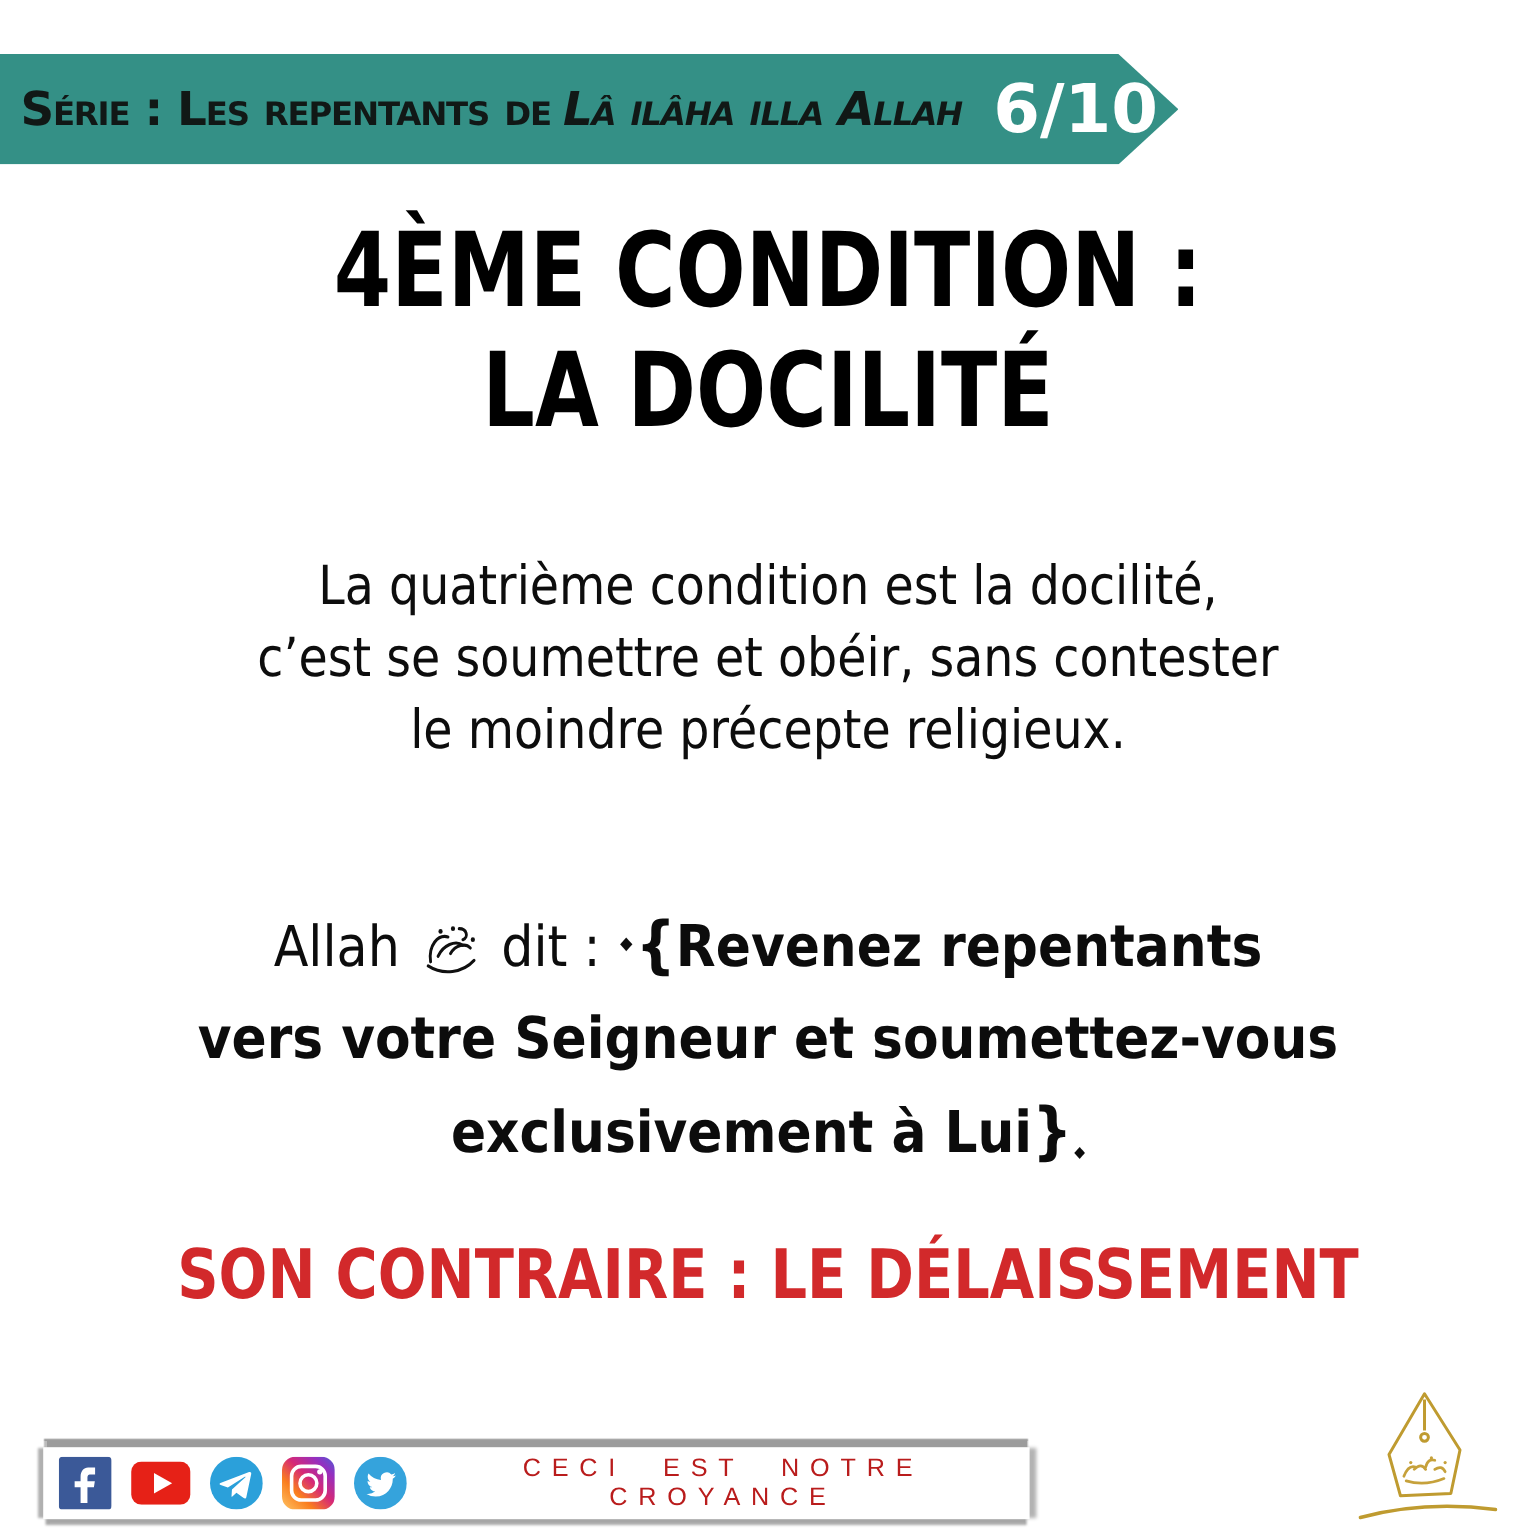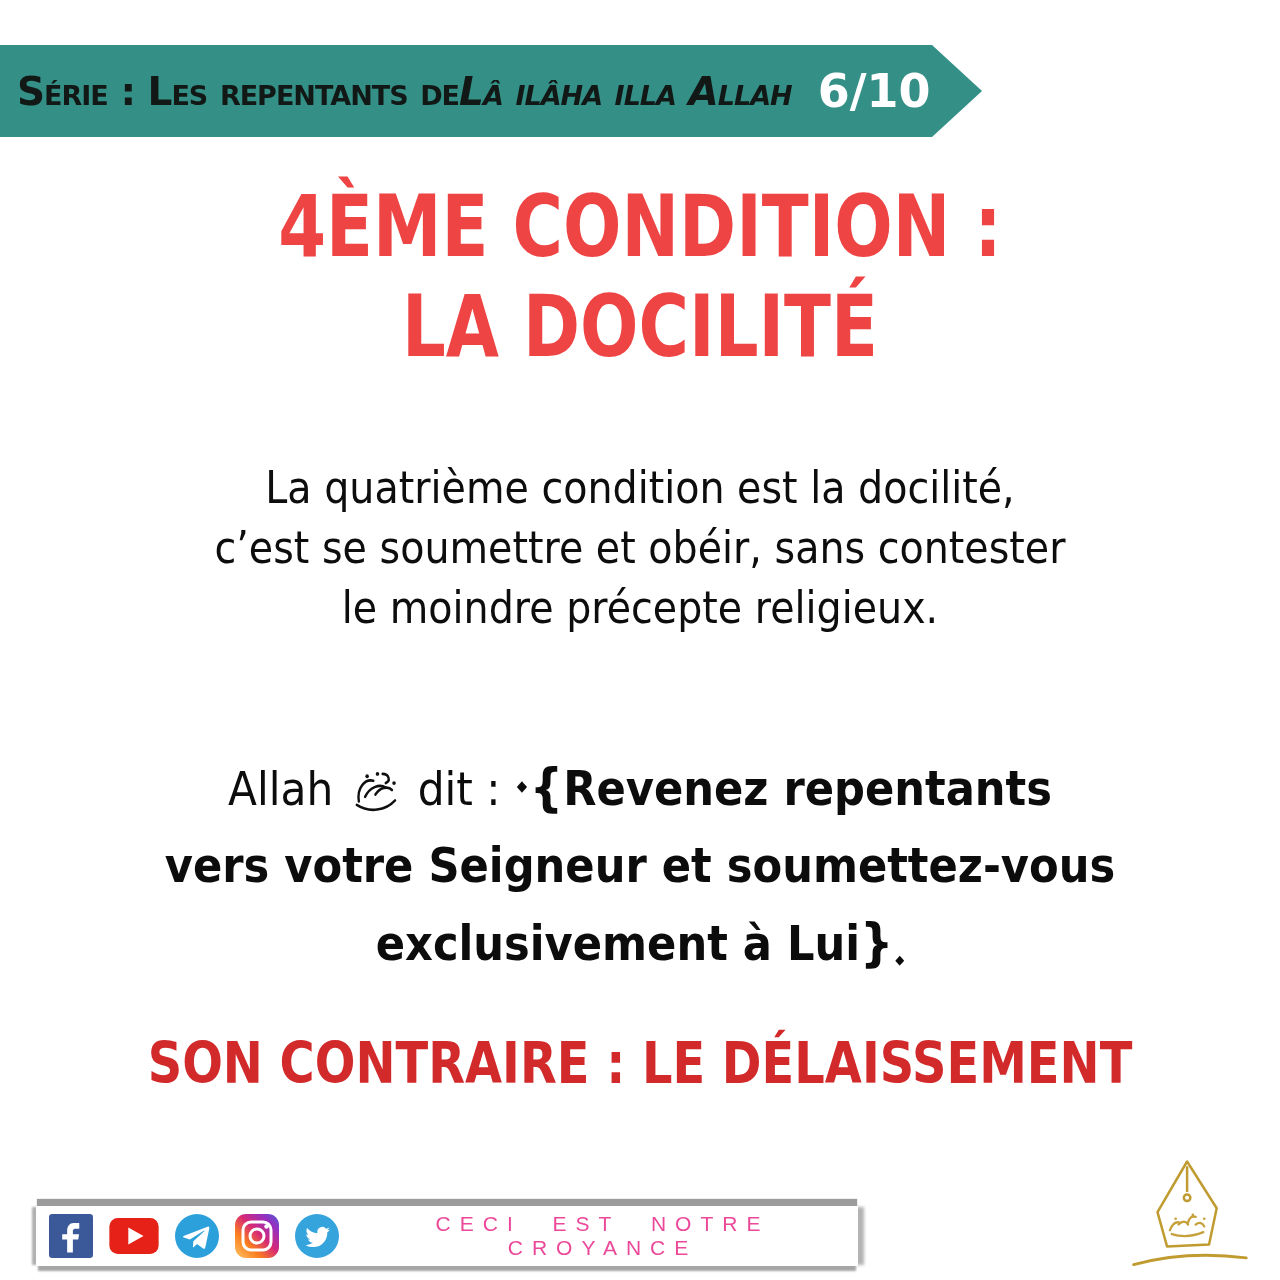--- a/index.html
+++ b/index.html
@@ -12,28 +12,28 @@
   .banner{
     position:absolute;left:0;top:45px;width:982px;height:92px;
     background:#349086;
     clip-path:polygon(0 0, calc(100% - 50px) 0, 100% 50%, calc(100% - 50px) 100%, 0 100%);
     display:flex;align-items:center;padding-left:17px;box-sizing:border-box;
   }
   .banner-text{
     font-variant:small-caps;font-weight:700;font-size:39px;letter-spacing:-1px;
     color:#111816;white-space:nowrap;
   }
-  .banner-text .it{font-style:italic;}
+  .banner-text .it{font-style:italic;margin-left:10px;}
   .banner-counter{
-    color:#ffffff;font-weight:bold;font-size:46px;margin-left:26px;letter-spacing:0;
+    color:#ffffff;font-weight:bold;font-size:56px;margin-left:26px;letter-spacing:0;
   }
 
   
   .title{position:absolute;left:0;top:176px;width:100%;text-align:center;
-    font-weight:bold;color:#ef4444;font-size:86px;line-height:100px;}
+    font-weight:bold;color:#000000;font-size:86px;line-height:100px;}
   .title-line{transform:scaleX(0.8);transform-origin:50% 50%;white-space:nowrap;}
 
   
   .paragraph{position:absolute;left:0;top:458px;width:100%;text-align:center;
     font-size:45px;line-height:60px;color:#0d0d0d;font-weight:500;
     transform:scaleX(0.88);transform-origin:50% 50%;}
 
   
   .quote{position:absolute;left:0;top:748px;width:100%;text-align:center;
     font-size:47px;line-height:76px;color:#0c0c0c;
@@ -54,21 +54,21 @@
   .footer-bar{
     position:absolute;left:36px;top:1206px;width:822px;height:60px;background:#ffffff;
     box-shadow:0 -8px 1px -1px #9c9c9c, 0 7px 2px -2px #a6a6a6,
                7px 0 3px -1px #b3b3b3, -5px 0 2px -1px #b0b0b0;
     display:flex;align-items:center;padding-left:13px;box-sizing:border-box;gap:16px;
   }
   .sicon{width:44px;height:44px;display:inline-block;flex:0 0 auto;}
   .sicon svg{width:100%;height:100%;display:block;}
   .sicon.yt{width:50px;height:36px;}
   .tagline{flex:1;text-align:center;font-size:21px;letter-spacing:9px;word-spacing:16px;
-    color:#ec4899;font-family:"Liberation Sans","DejaVu Sans",sans-serif;padding-right:8px;}
+    color:#b91c1c;font-family:"Liberation Sans","DejaVu Sans",sans-serif;padding-right:8px;}
 
   
   .logo-wrap{position:absolute;left:1126px;top:1156px;width:126px;height:116px;}
   .logo-wrap svg{width:100%;height:100%;display:block;}
 </style>
 </head>
 <body>
 
 <div class="page">
 

